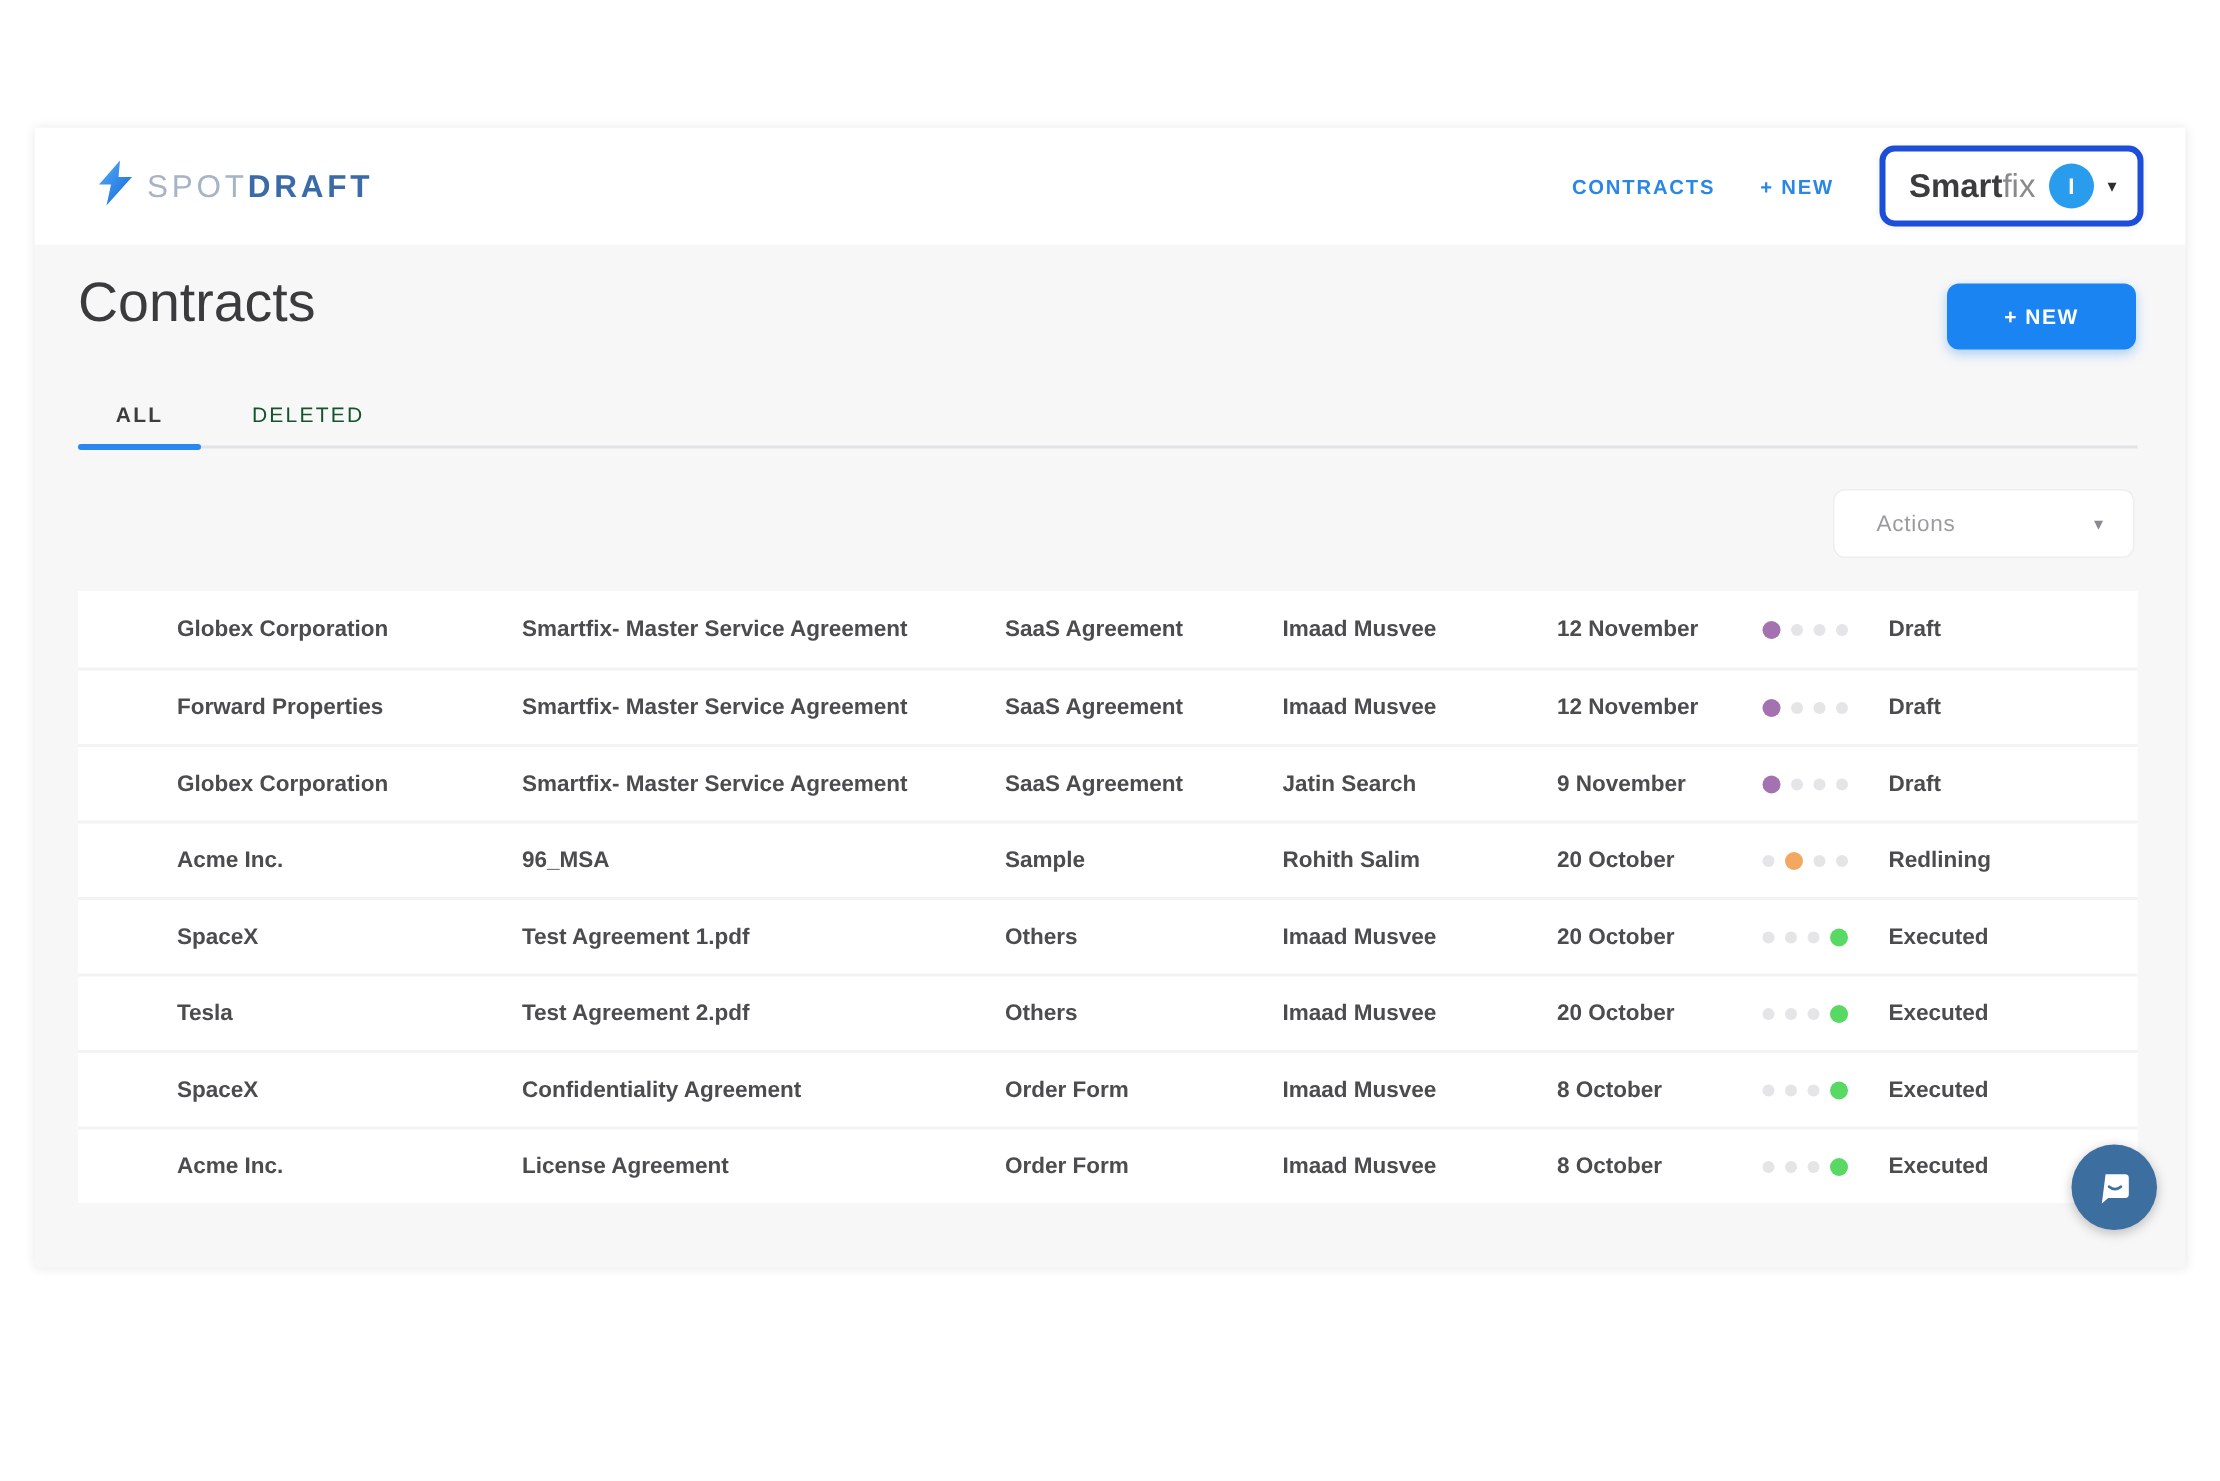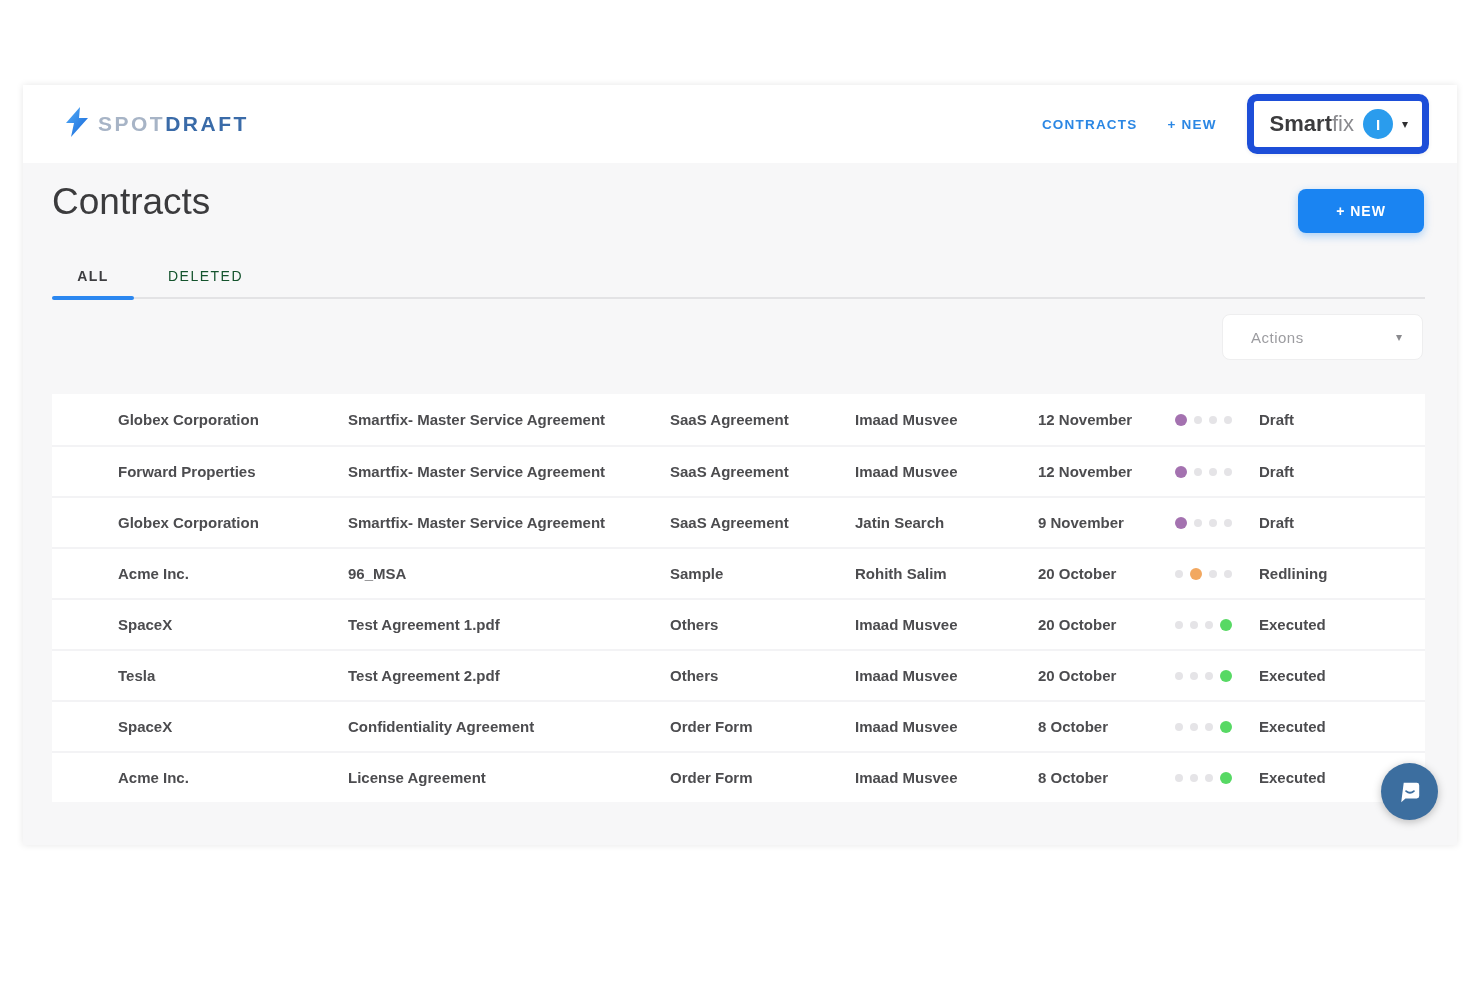--- a/index.html
+++ b/index.html
@@ -6,26 +6,26 @@
   html,body { width:1480px; height:987px; background:#ffffff;
     font-family:"Liberation Sans", sans-serif; position:relative; overflow:hidden; }
 
   .frame { position:absolute; left:23px; top:85px; width:1434px; height:760px;
     background:#f7f7f8; overflow:hidden; box-shadow:0 0 7px rgba(0,0,0,0.10); }
 
   
   .appbar { position:absolute; left:0; top:0; width:100%; height:78px; background:#ffffff; }
   .logo { position:absolute; left:42px; top:22px; display:flex; align-items:center; gap:9px; cursor:pointer; }
   .logo-word { font-size:21px; letter-spacing:2.5px; font-weight:700; }
-  .logo-word .part1 { color:#a7b4c6; font-weight:700; }
+  .logo-word .part1 { color:#a7b4c6; font-weight:400; }
   .logo-word .part2 { color:#3a6ba8; }
   .topnav { position:absolute; right:28px; top:0; height:78px; display:flex; align-items:center; gap:30px; }
   .nav-link { color:#2b87e4; font-size:13.5px; font-weight:700; letter-spacing:1.2px; cursor:pointer; }
   .workspace-chip { display:flex; align-items:center; gap:9px; background:#ffffff;
-    border:7px solid #1d4ed8; border-radius:10px; padding:8px 14px 8px 16px;
+    border:4px solid #1d4ed8; border-radius:10px; padding:8px 14px 8px 16px;
     box-shadow:0 1px 4px rgba(0,0,0,0.07); cursor:pointer; }
   .ws-name { font-size:22px; color:#3c3c3e; }
   .ws-name .bold { font-weight:700; }
   .ws-name .light { font-weight:400; color:#8a8a8e; }
   .ws-avatar { width:30px; height:30px; border-radius:50%; background:#2a9ced; color:#fff;
     font-size:15px; font-weight:700; display:flex; align-items:center; justify-content:center; }
   .ws-caret { font-size:12px; color:#2f2f31; }
 
   
   .page-title { position:absolute; left:29px; top:96px; font-size:37px; font-weight:400; color:#3b3b3d; }
@@ -51,21 +51,21 @@
   .searchbar input { flex:1; border:none; outline:none; font-size:15px; color:#4c4c4f;
     margin-left:16px; font-family:inherit; background:transparent; }
   .searchbar input::placeholder { color:#9c9ca0; }
   .filter-btn { cursor:pointer; display:flex; align-items:center; }
 
   .assigned { position:absolute; left:1012px; top:239px; height:50px; display:flex; align-items:center; gap:14px; }
   .assigned-label { font-size:15px; font-weight:700; color:#4a4a4d; }
   .toggle { width:40px; height:20px; background:#e9e9eb; border-radius:10px; position:relative; cursor:pointer; }
   .toggle .knob { position:absolute; left:0; top:0; width:20px; height:20px; border-radius:50%; background:#a0a0a4; }
 
-  .actions-dd { position:absolute; left:1199px; top:229px; width:201px; height:46px;
+  .actions-dd { position:absolute; left:1199px; top:241px; width:201px; height:46px;
     background:#ffffff; border:1px solid #eeeeef; border-radius:8px; cursor:pointer;
     display:flex; align-items:center; justify-content:space-between; padding:0 20px 0 28px; }
   .actions-label { font-size:15px; color:#9c9ca0; letter-spacing:0.5px; }
   .dd-caret { font-size:12px; color:#8a8a8e; }
 
   
   .table { position:absolute; left:29px; top:309px; width:1373px; background:#ffffff;
     border-radius:3px; }
   .thead { height:46px; background:#f2f2f4; display:grid; align-items:center;
     grid-template-columns:230px 322px 185px 183px 137px auto; padding-left:66px; }

